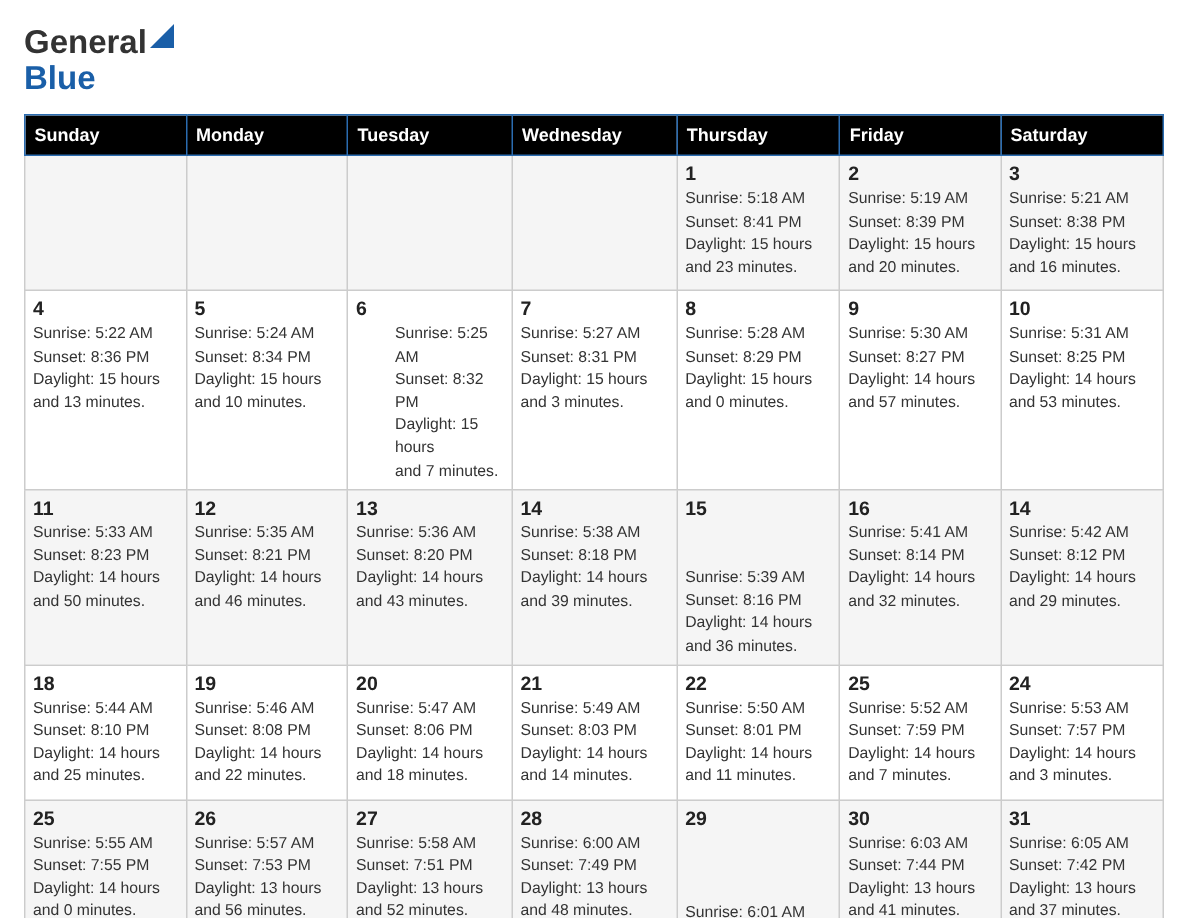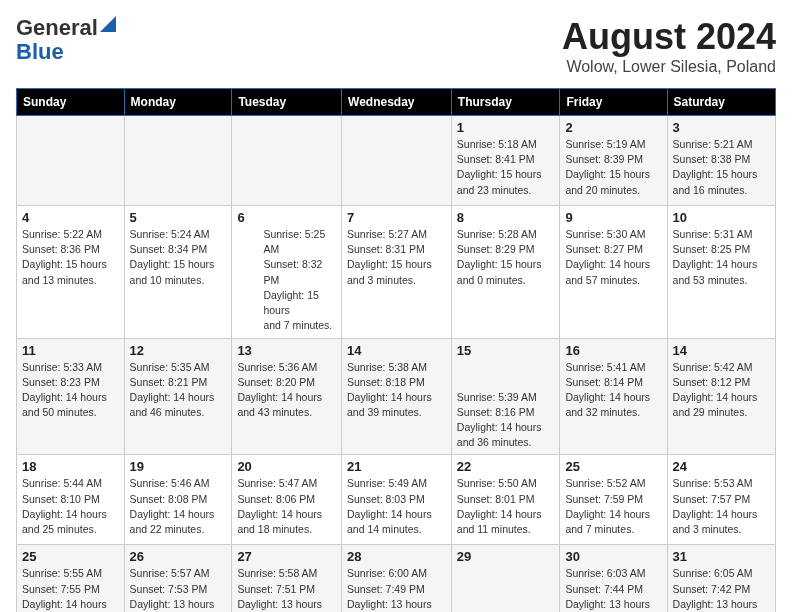--- a/index.html
+++ b/index.html
@@ -91,24 +91,20 @@
     <div style="display:flex;align-items:flex-start;">
       <span class="logo-text logo-general">General</span>
       <span style="display:inline-block;margin-left:2px;vertical-align:middle;">
         <svg width="16" height="16" viewBox="0 0 16 16">
           <polygon points="0,16 16,16 16,0" fill="#1a5fa8"></polygon>
         </svg>
       </span>
     </div>
     <span class="logo-text logo-blue">Blue</span>
   </div>
-  <div class="title-section">
-    <div class="month-title">August 2024</div>
-    <div class="location-title">Wolow, Lower Silesia, Poland</div>
-  </div>
 </div>
 
 <table>
   <thead>
     <tr>
     <th>Sunday</th>
         <th>Monday</th>
         <th>Tuesday</th>
         <th>Wednesday</th>
         <th>Thursday</th>

